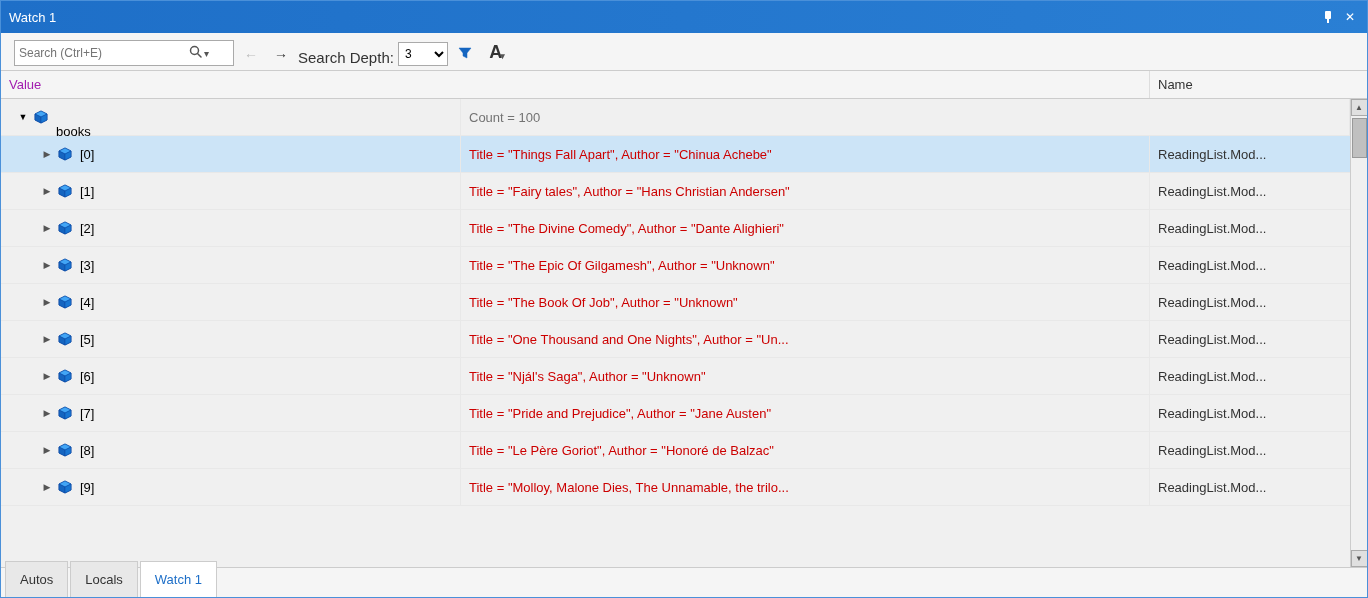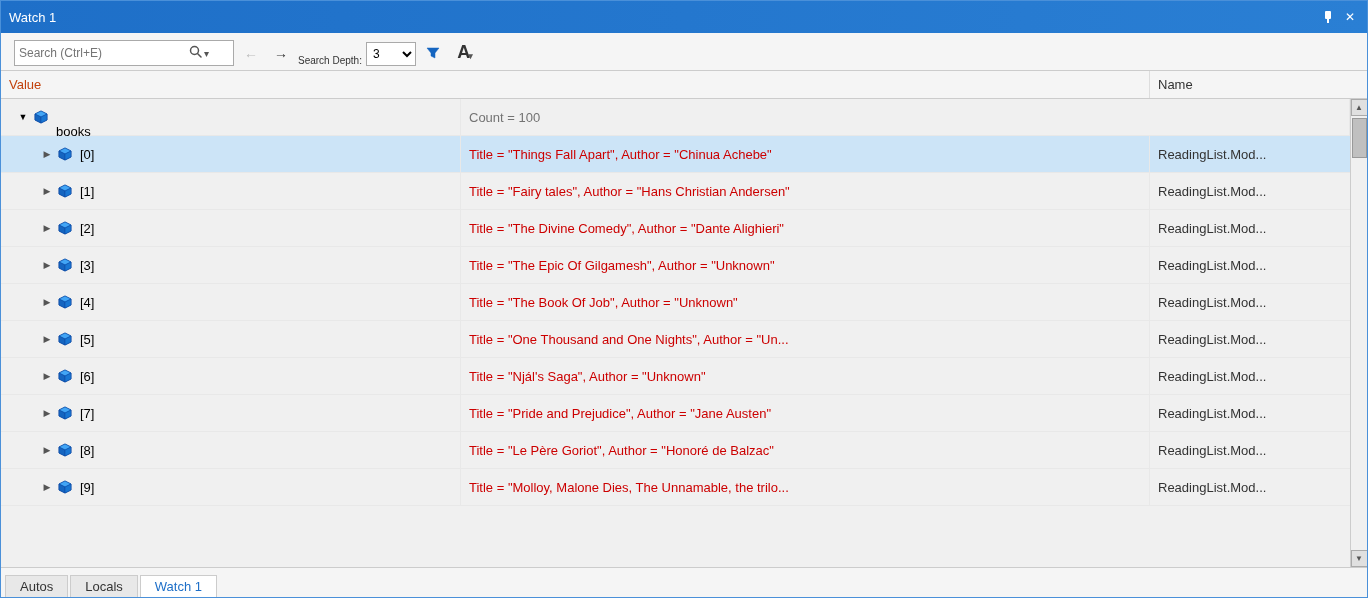--- a/index.html
+++ b/index.html
@@ -106,21 +106,21 @@
       align-items: center;
       justify-content: center;
       font-size: 14px;
       color: #333;
     }
     .toolbar-btn.disabled {
       color: #bbb;
       cursor: default;
     }
     .search-depth-label {
-      font-size: 10px;
+      font-size: 15px;
       color: #333;
       white-space: nowrap;
     }
     .search-depth-select {
       height: 24px;
       border: 1px solid #aaa;
       background: white;
       font-size: 12px;
       padding: 0 2px;
       width: 50px;
@@ -164,21 +164,21 @@
       font-weight: normal;
       color: #333;
       border-right: 1px solid #ddd;
       display: flex;
       align-items: center;
     }
     .col-value-header {
       flex: 1;
       padding: 4px 8px;
       font-weight: normal;
-      color: #c2410c;
+      color: #a21caf;
       border-right: 1px solid #ddd;
       display: flex;
       align-items: center;
     }
     .col-type-header {
       width: 200px;
       min-width: 200px;
       padding: 4px 8px;
       font-weight: normal;
       color: #333;
@@ -322,21 +322,21 @@
       gap: 2px;
     }
     .tab {
       padding: 4px 14px;
       font-size: 13px;
       cursor: pointer;
       border: 1px solid #cccccc;
       border-bottom: none;
       background: #e8e8e8;
       color: #333;
-      height: 22px;
+      height: 36px;
       display: flex;
       align-items: center;
     }
     .tab.active {
       background: white;
       color: #1e6fc8;
       font-weight: 500;
     }
   </style>
 </head>

